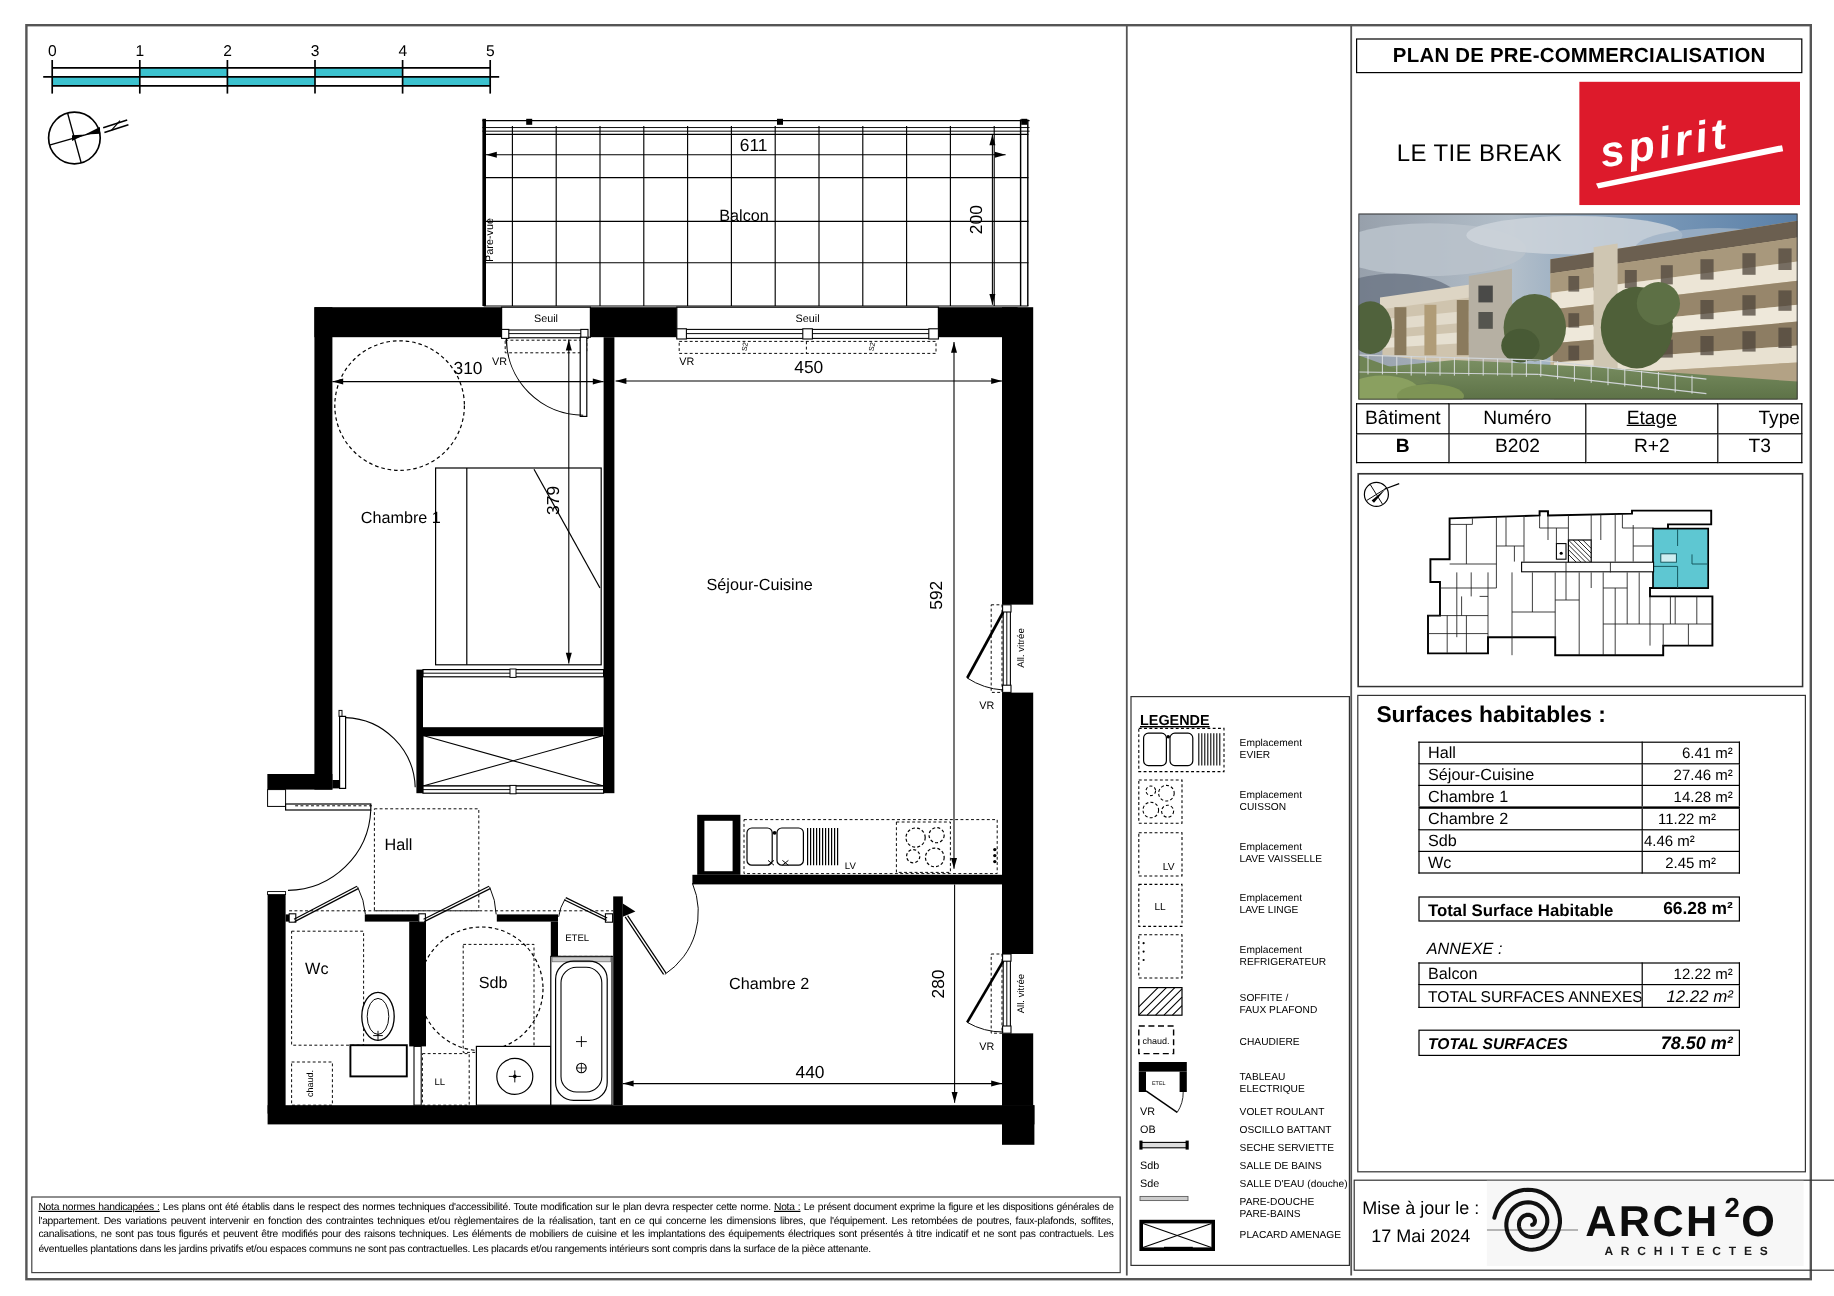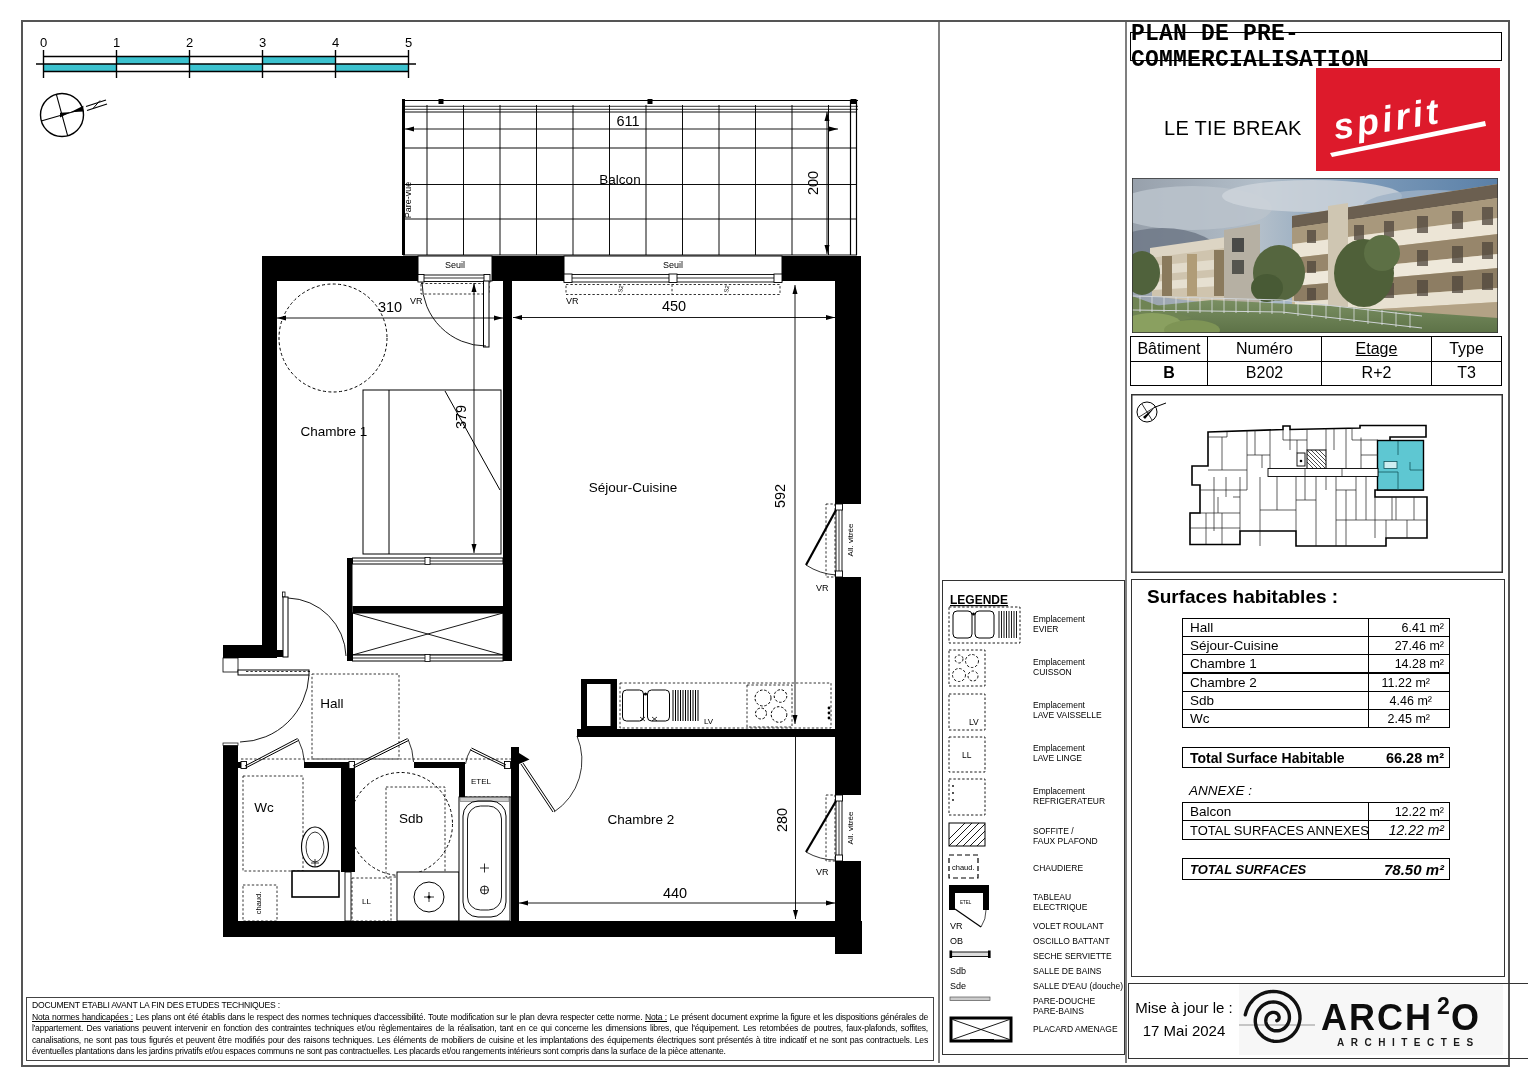--- a/index.html
+++ b/index.html
@@ -412,21 +412,21 @@
 
 <g fill="#000" font-size="13.5">
       <text x="641" y="824" text-anchor="middle">Chambre 2</text>
     </g>
 
 <g fill="#000" font-size="8">
       <text x="481" y="784" text-anchor="middle">ETEL</text>
     </g>
 </svg>
 
-<div class="abs" style="left:1130px;top:32px;width:370px;height:27px;border:1.5px solid #000;display:flex;align-items:center;justify-content:center;font-size:23px;font-weight:bold;letter-spacing:0.2px;font-family:Liberation Mono, monospace;">PLAN DE PRE-COMMERCIALISATION</div>
+<div class="abs" style="left:1130px;top:32px;width:370px;height:27px;border:1.5px solid #000;display:flex;align-items:center;justify-content:center;font-size:17px;font-weight:bold;letter-spacing:0.2px;">PLAN DE PRE-COMMERCIALISATION</div>
 
 <div class="abs" style="left:1164px;top:117px;font-size:20px;letter-spacing:0.3px;">LE TIE BREAK</div>
 
 <svg class="abs" style="left:1316px;top:68px;" width="184" height="103" viewBox="0 0 184 103">
   <rect x="0" y="0" width="184" height="103" fill="#dd1a2b"></rect>
   <g transform="rotate(-9 92 50)">
     <text x="17" y="60" font-size="36" font-style="italic" font-weight="bold" fill="#fff" letter-spacing="3.5" font-family="Liberation Sans, sans-serif">spirit</text>
   </g>
   <path d="M 14 85 L 169 53 L 170 58 L 16 89 Z" fill="#fff"></path>
 </svg>
@@ -545,21 +545,21 @@
   <rect x="0" y="0" width="366" height="155" fill="none" stroke="#333" stroke-width="1.5"></rect>
 </svg>
 
 <div class="abs" style="left:1130px;top:336px;width:372px;height:50px;font-size:16px;">
   <table style="border-collapse:collapse;width:100%;height:100%;table-layout:fixed;">
     <tbody>
         <tr>
       <td style="border:1.5px solid #000;width:74px;text-align:center;">Bâtiment</td>
       <td style="border:1.5px solid #000;width:111px;text-align:center;">Numéro</td>
       <td style="border:1.5px solid #000;width:107px;text-align:center;text-decoration:underline;">Etage</td>
-      <td style="border:1.5px solid #000;text-align:center;">Type</td>
+      <td style="border:1.5px solid #000;text-align:right;">Type</td>
     </tr>
     <tr>
       <td style="border:1.5px solid #000;text-align:center;font-weight:bold;">B</td>
       <td style="border:1.5px solid #000;text-align:center;">B202</td>
       <td style="border:1.5px solid #000;text-align:center;">R+2</td>
       <td style="border:1.5px solid #000;text-align:center;">T3</td>
     </tr>
   </tbody>
     </table>
 </div>
@@ -671,21 +671,21 @@
     <tr>
           <td style="border-left:1px solid #000;border-right:1px solid #000;border-top:1px solid #000;border-bottom:2.5px solid #000;padding:0 0 0 7px;height:17px;">Chambre 1</td>
           <td style="border-left:1px solid #000;border-right:1px solid #000;border-top:1px solid #000;border-bottom:2.5px solid #000;text-align:right;padding-right:5px;font-size:12.5px;">14.28 m²</td>
         </tr>
     <tr>
           <td style="border:1px solid #000;padding:0 0 0 7px;height:17px;">Chambre 2</td>
           <td style="border:1px solid #000;text-align:right;padding-right:19px;font-size:12.5px;">11.22 m²</td>
         </tr>
     <tr>
           <td style="border:1px solid #000;padding:0 0 0 7px;height:17px;">Sdb</td>
-          <td style="border:1px solid #000;text-align:right;padding-right:17px;font-size:12.5px;">4.46 m²</td>
+          <td style="border:1px solid #000;text-align:left;padding-right:4px;font-size:12.5px;">4.46 m²</td>
         </tr>
     <tr>
           <td style="border:1px solid #000;padding:0 0 0 7px;height:17px;">Wc</td>
           <td style="border:1px solid #000;text-align:right;padding-right:19px;font-size:12.5px;">2.45 m²</td>
         </tr>
   </tbody>
     </table>
 
   <div class="abs" style="left:50px;top:167px;width:266px;height:19px;border:1px solid #000;display:flex;align-items:center;">
     <span style="padding-left:7px;font-weight:bold;font-size:14px;width:180px;">Total Surface Habitable</span>
@@ -839,15 +839,14 @@
   <g>
     <rect x="9" y="438" width="60" height="23" fill="none" stroke="#000" stroke-width="3"></rect>
     <line x1="10.5" y1="439.5" x2="67.5" y2="459.5" stroke="#000" stroke-width="0.9"></line>
     <line x1="10.5" y1="459.5" x2="67.5" y2="439.5" stroke="#000" stroke-width="0.9"></line>
     <rect x="28" y="459" width="24" height="3" fill="#000"></rect>
     <text x="91" y="452" font-size="8.5">PLACARD AMENAGE</text>
   </g>
 </svg>
 
 <div class="abs" style="left:26px;top:997px;width:908px;height:64px;border:1px solid #444;font-size:8.6px;line-height:11.5px;padding:2px 5px;letter-spacing:-0.22px;box-sizing:border-box;">
-  <div>DOCUMENT ETABLI AVANT LA FIN DES ETUDES TECHNIQUES :</div>
   <div style="text-align:justify;"><u>Nota normes handicapées :</u> Les plans ont été établis dans le respect des normes techniques d'accessibilité. Toute modification sur le plan devra respecter cette norme. <u>Nota :</u> Le présent document exprime la figure et les dispositions générales de l'appartement. Des variations peuvent intervenir en fonction des contraintes techniques et/ou règlementaires de la réalisation, tant en ce qui concerne les dimensions libres, que l'équipement. Les retombées de poutres, faux-plafonds, soffites, canalisations, ne sont pas tous figurés et peuvent être modifiés pour des raisons techniques. Les éléments de mobiliers de cuisine et les implantations des équipements électriques sont présentés à titre indicatif et ne sont pas contractuels. Les éventuelles plantations dans les jardins privatifs et/ou espaces communs ne sont pas contractuelles. Les placards et/ou rangements intérieurs sont compris dans la surface de la pièce attenante.</div>
 </div>
 
 </body></html>

